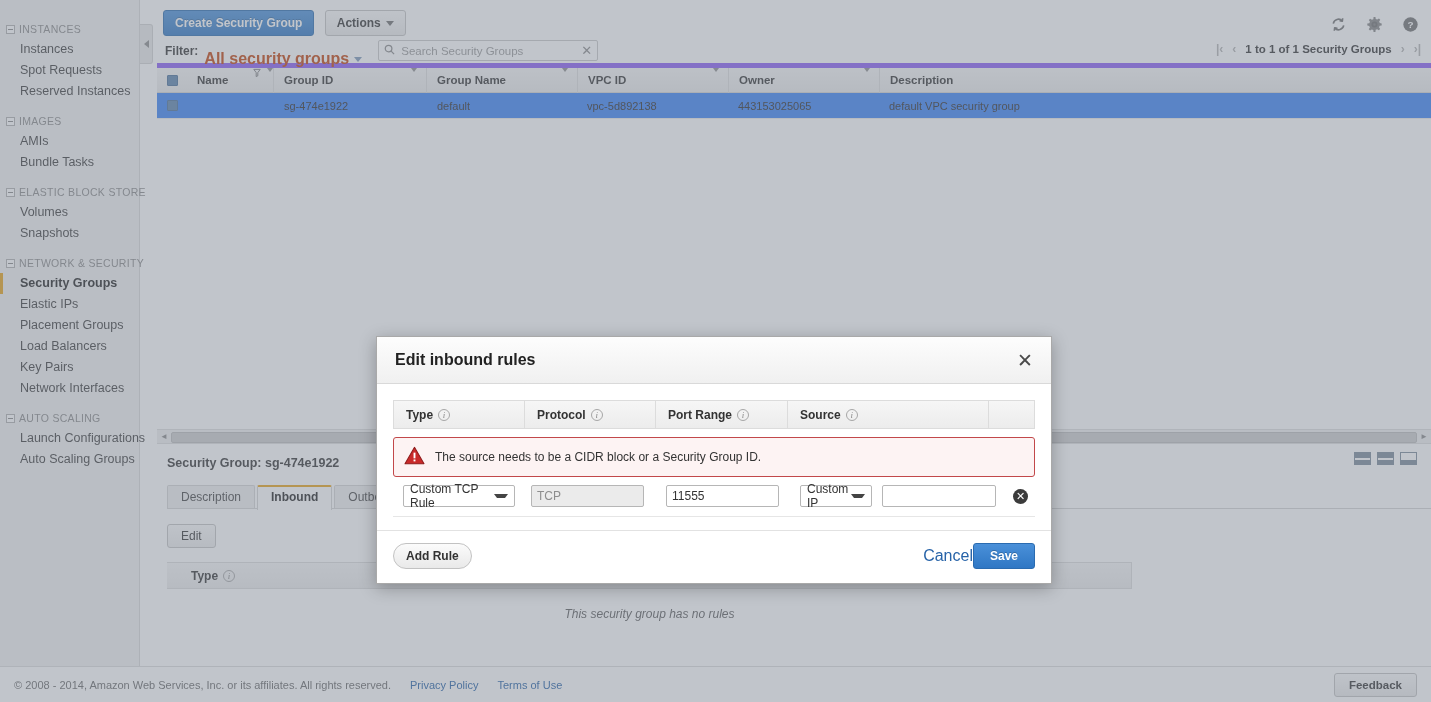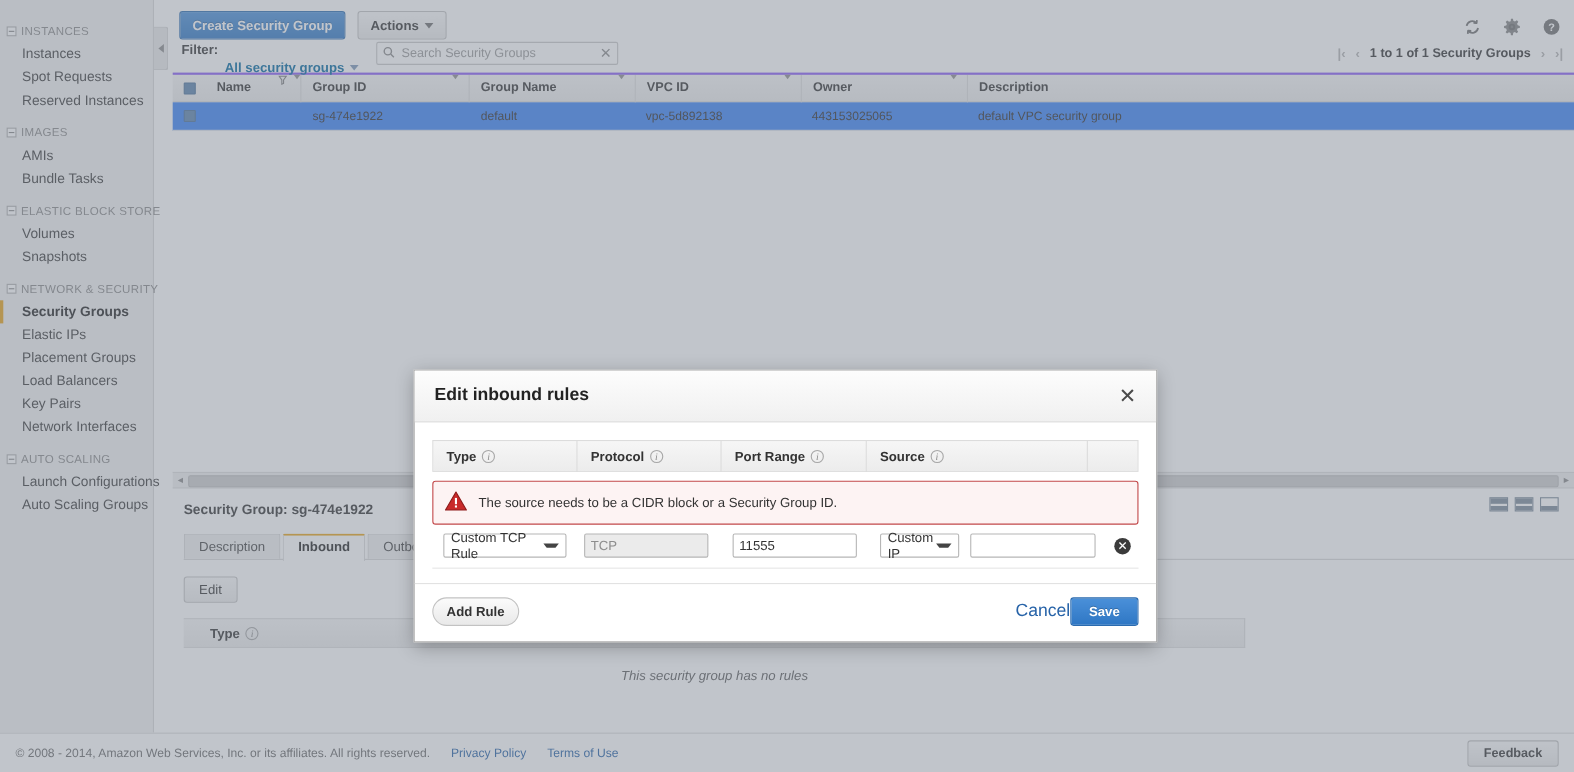--- a/index.html
+++ b/index.html
@@ -93,26 +93,26 @@
     border-left: 4px solid transparent; border-right: 4px solid transparent;
     border-top: 5px solid #6d6d6d; vertical-align: middle;
   }
 
   #topicons { position: absolute; right: 12px; top: 16px; display: flex; gap: 19px; }
   .topicon { width: 17px; height: 17px; cursor: pointer; color: #6f6f6f; }
 
   
   #filterbar {
     height: 30px; padding: 0 0 0 8px;
-    display: flex; align-items: flex-start; position: relative;
-    border-bottom: 2px solid #8b5cf6;
+    display: flex; align-items: center; position: relative;
+    border-bottom: 5px solid #8b5cf6;
   }
   #filter-label { font-weight: bold; font-size: 12px; color: #333; }
   #filter-value {
-    font-weight: bold; font-size: 12px; color: #0369a1;
+    font-weight: bold; font-size: 16px; color: #c2410c;
     margin-left: 6px; cursor: pointer; margin-top: 16px;
   }
   #filter-caret {
     display: inline-block; width: 0; height: 0; margin-left: 5px;
     border-left: 4px solid transparent; border-right: 4px solid transparent;
     border-top: 5px solid #7d98b8; vertical-align: middle;
   }
   #searchbox {
     margin-left: 16px; width: 220px; height: 21px;
     background: #fff; border: 1px solid #c9c9c9; border-radius: 2px;

